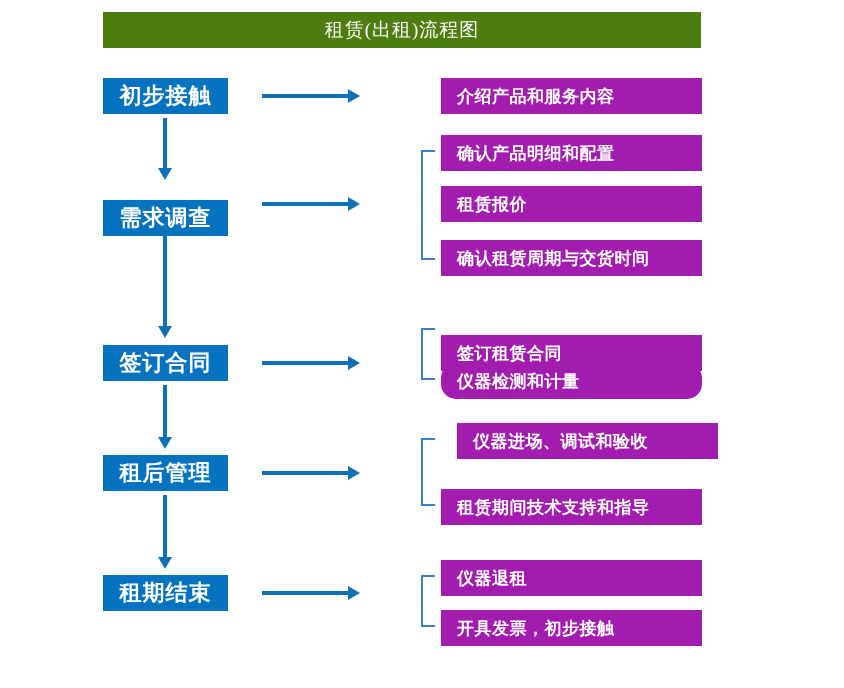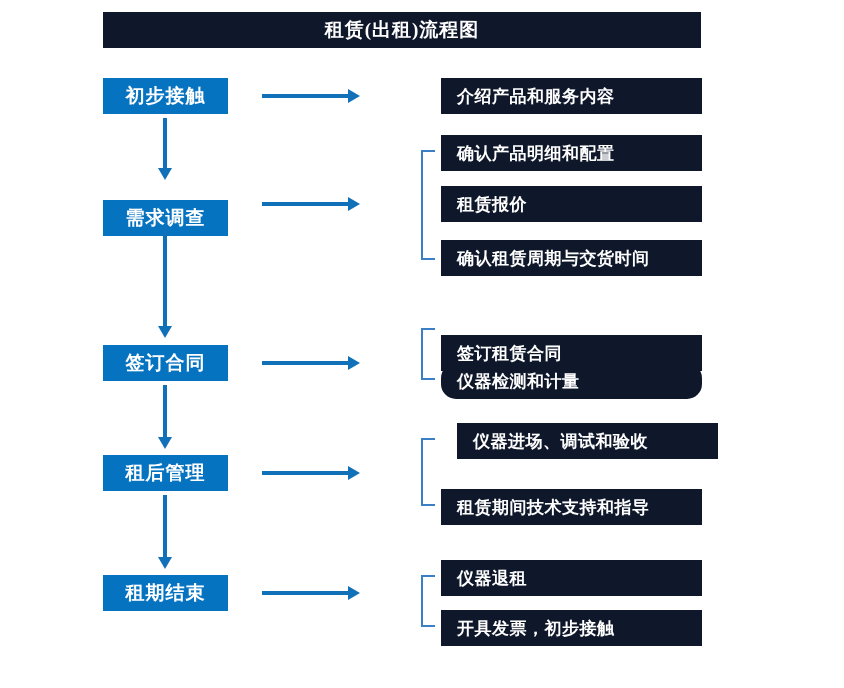--- a/index.html
+++ b/index.html
@@ -20,53 +20,53 @@
     background: #ffffff;
   }
 
   
   .title-bar {
     position: absolute;
     left: 103px;
     top: 12px;
     width: 598px;
     height: 36px;
-    background: #0f172a;
+    background: #4d7c0f;
     color: #ffffff;
     display: flex;
     align-items: center;
     justify-content: center;
     font-size: 19px;
-    font-weight: bold;
+    font-weight: normal;
     letter-spacing: 1px;
   }
 
   
   .stage-box {
     position: absolute;
     left: 103px;
     width: 125px;
     height: 36px;
     background: #0673c1;
     color: #ffffff;
     display: flex;
     align-items: center;
     justify-content: center;
-    font-size: 19px;
+    font-size: 22px;
     font-weight: bold;
     letter-spacing: 1px;
   }
 
   
   .detail-box {
     position: absolute;
     left: 441px;
     width: 261px;
     height: 36px;
-    background: #0f172a;
+    background: #a21caf;
     color: #ffffff;
     display: flex;
     align-items: center;
     font-size: 17px;
     font-weight: bold;
     padding-left: 16px;
     box-sizing: border-box;
     letter-spacing: 0.5px;
   }
 

